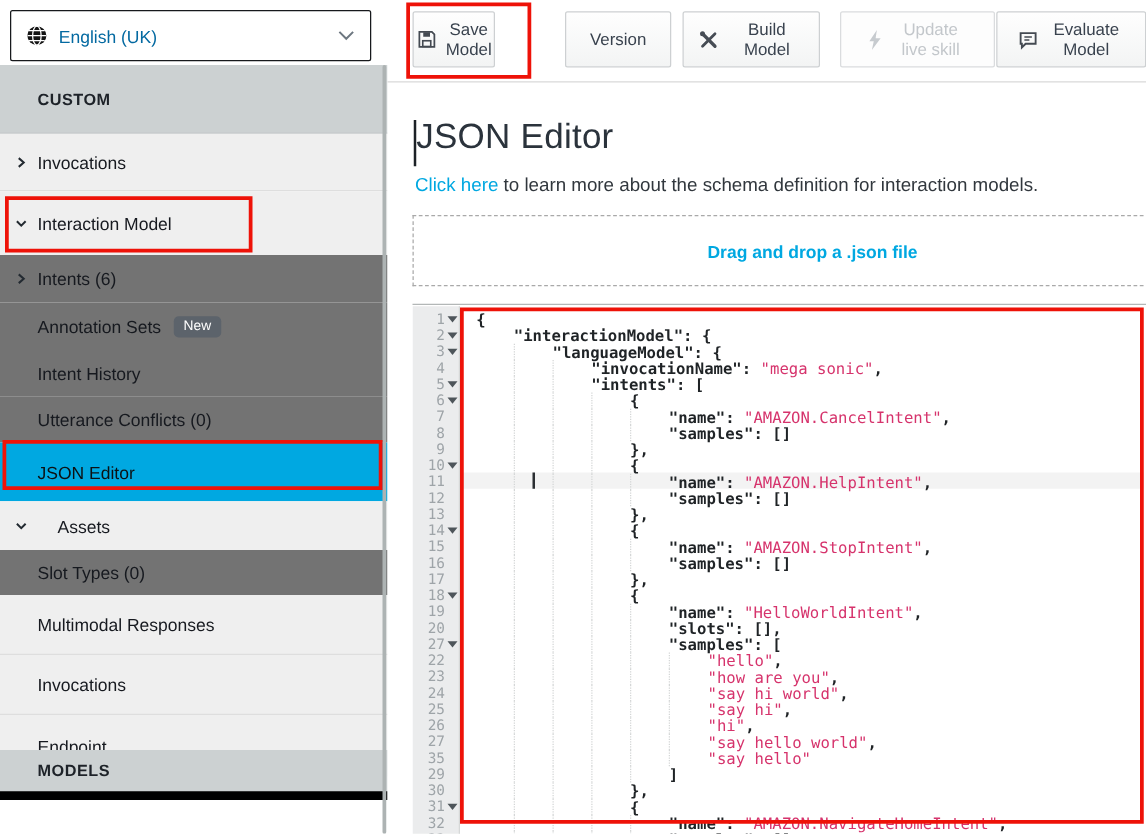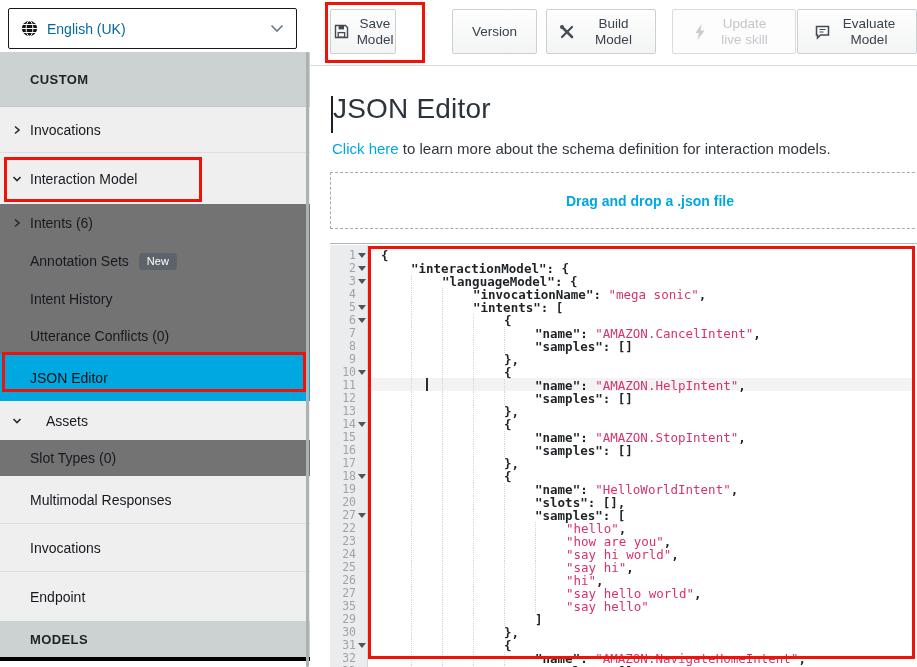--- a/index.html
+++ b/index.html
@@ -16,21 +16,21 @@
     border:1px solid #17191c;border-radius:2px;background:#fff;
     display:flex;align-items:center;padding:0 12px;cursor:pointer;
   }
   .lang-select .glabel{font-size:14px;color:#0369a1;margin-left:9px;flex:1;}
   .sec-head{
     position:absolute;left:0;width:310px;background:#ccd1d2;
     display:flex;align-items:center;box-sizing:border-box;padding-left:30px;
     font-size:13px;font-weight:bold;color:#1d2228;letter-spacing:.4px;
   }
   .sec-custom{top:52px;height:55px;border-bottom:1px solid #c3c8c9;}
-  .sec-models{top:621px;height:40px;border-bottom:4px solid #000000;}
+  .sec-models{top:600px;height:40px;border-bottom:7px solid #000000;}
   .side-nav{position:absolute;left:0;top:107px;width:310px;}
   .srow{
     display:flex;align-items:center;box-sizing:border-box;padding-left:12px;
     font-size:14px;color:#16191f;cursor:pointer;
   }
   .srow.gray{background:#efefef;}
   .srow.white{background:#737373;}
   .srow.sel{background:#00a8e1;color:#0c1113;}
   .srow .chev{width:18px;display:flex;align-items:center;}
   .srow .slabel{white-space:nowrap;}

